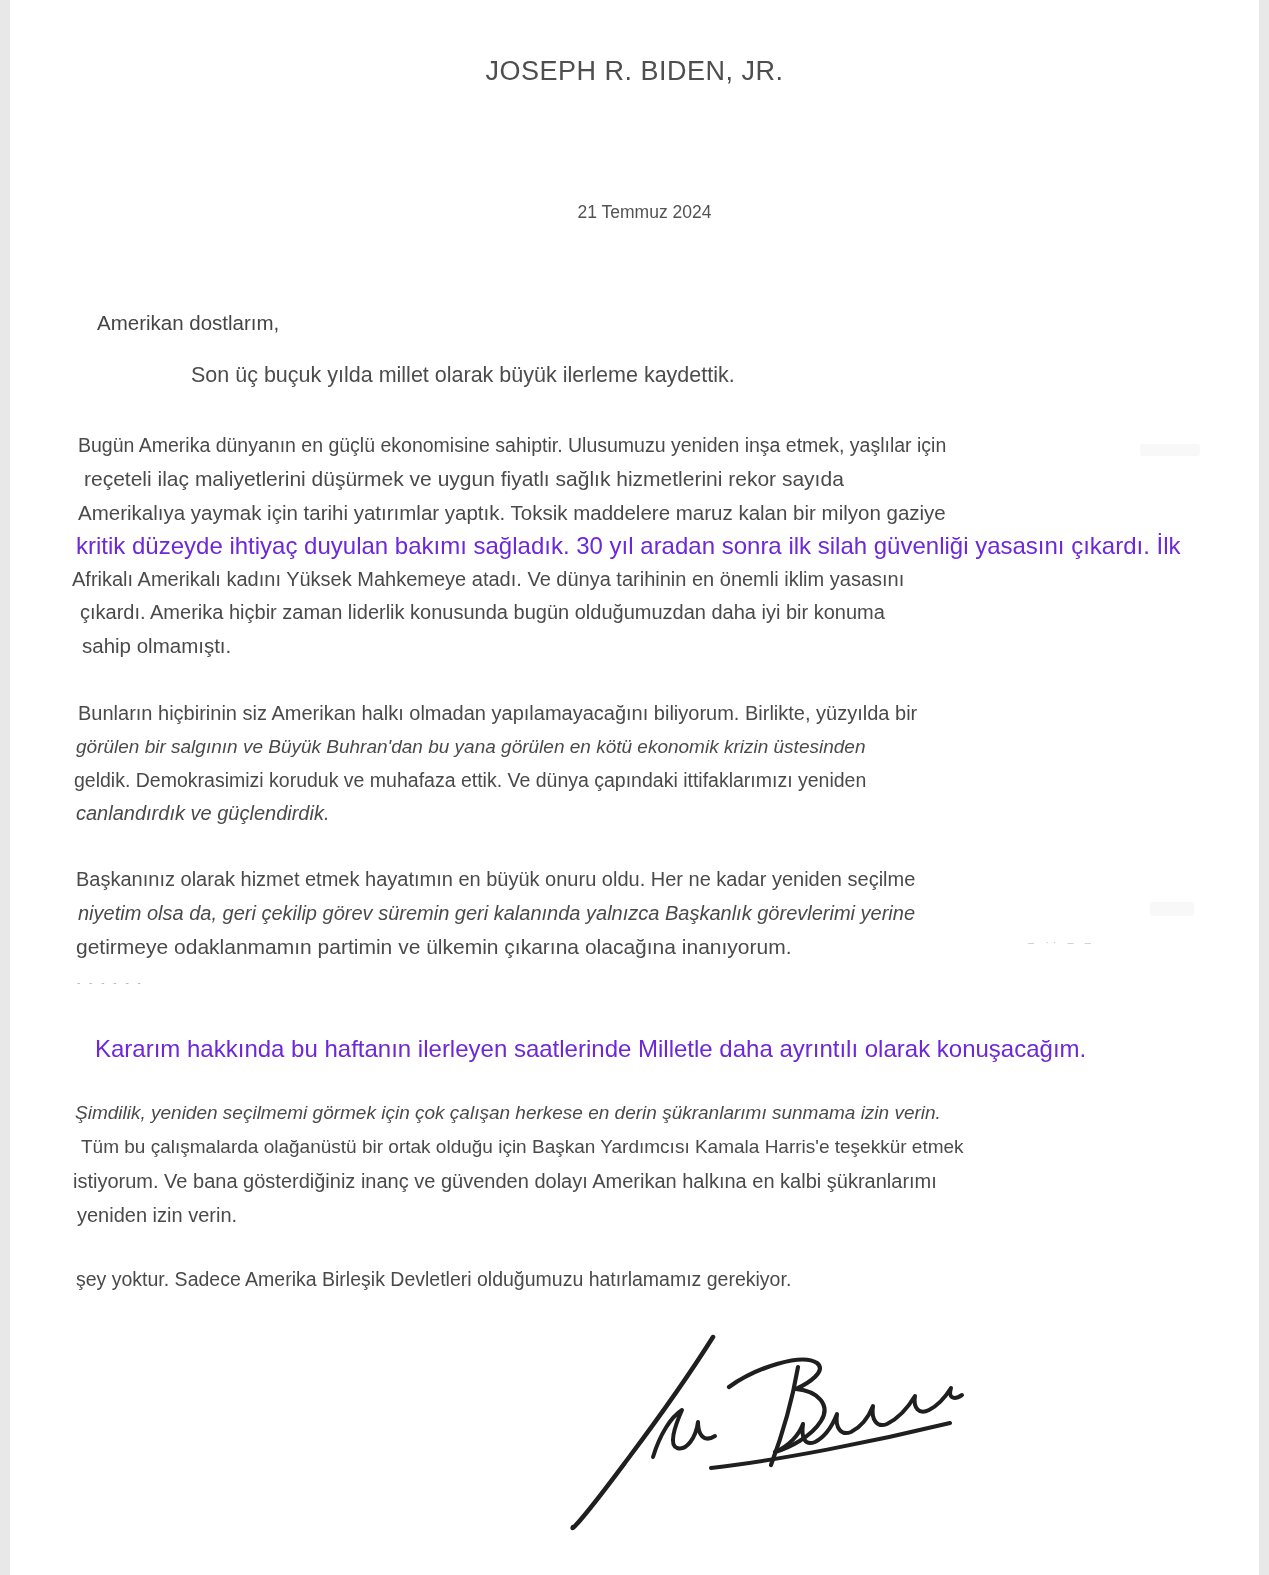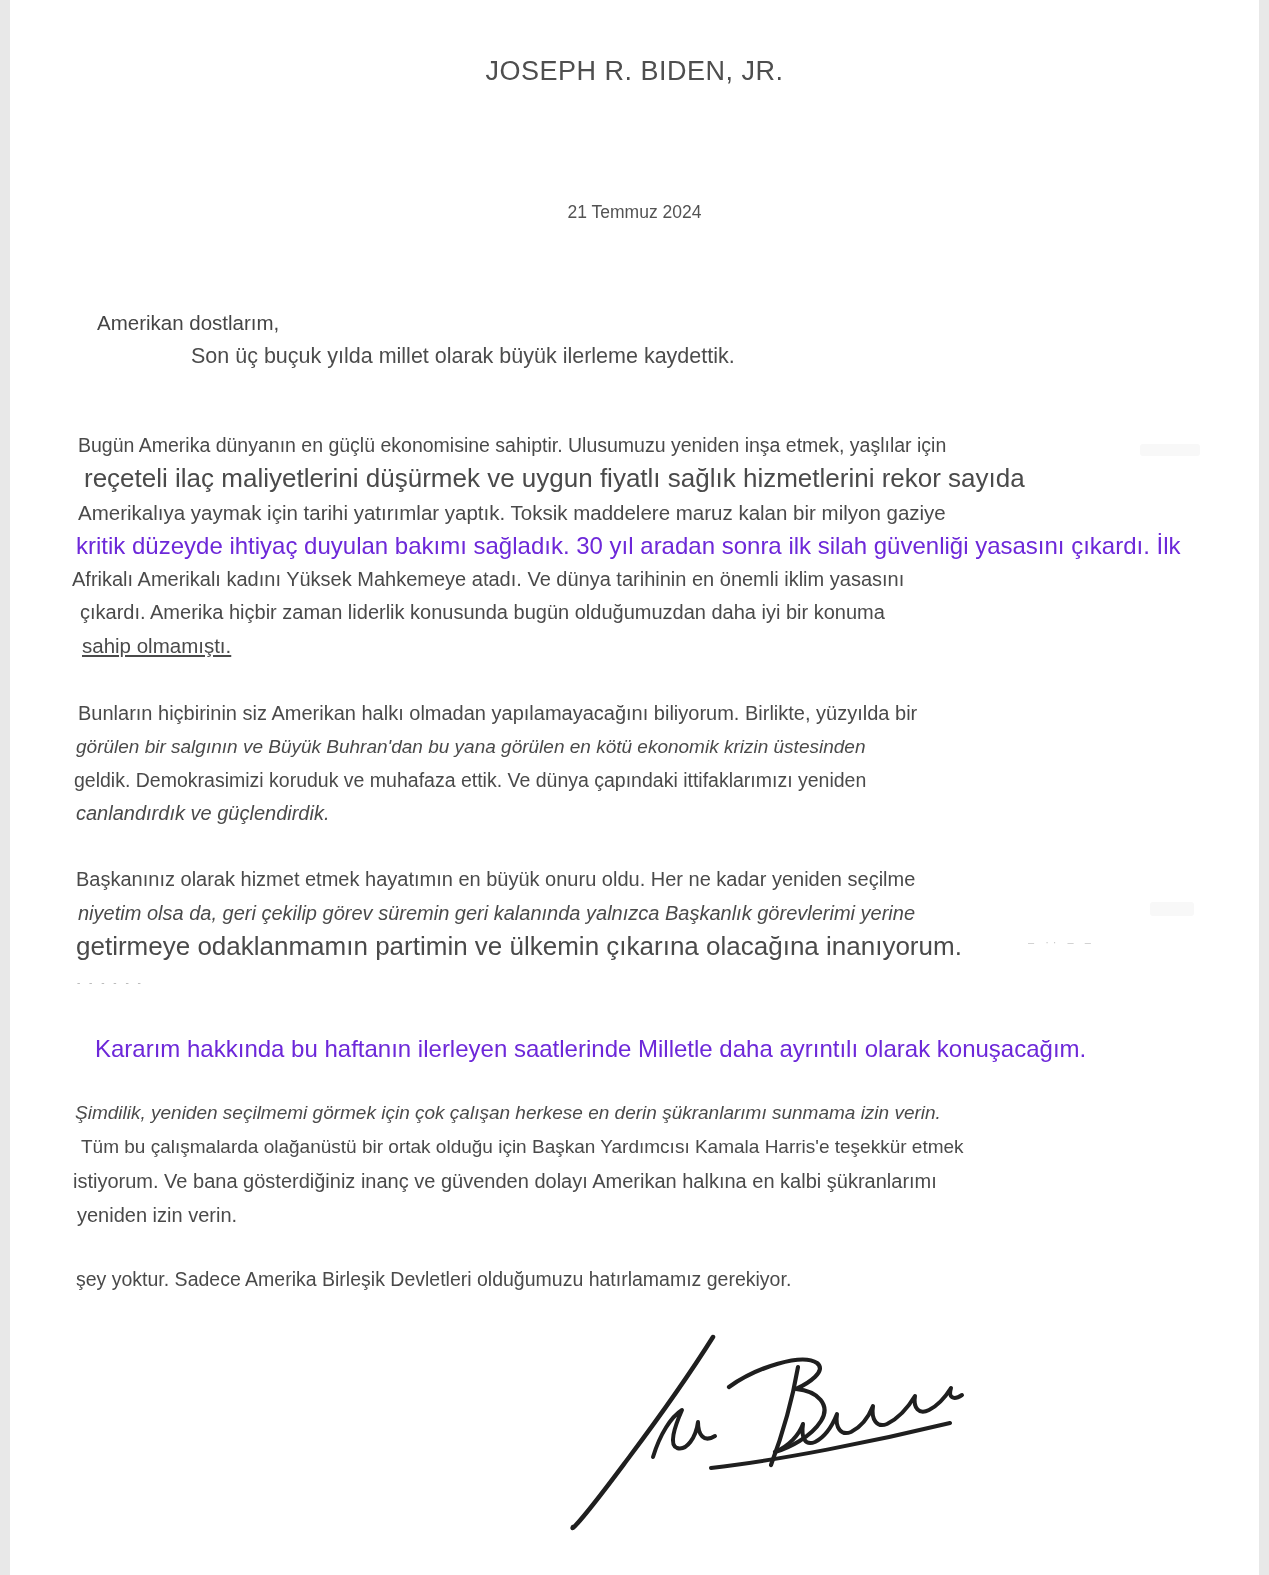--- a/index.html
+++ b/index.html
@@ -16,59 +16,59 @@
   .letterhead {
     position: absolute;
     top: 56px; left: 0; width: 100%;
     text-align: center;
     font-size: 27px;
     letter-spacing: 0.5px;
     color: #4e4e4e;
   }
   .date {
     position: absolute;
-    top: 202px; left: 0; width: 100%;
+    top: 202px; left: 10px; width: 100%;
     text-align: center;
     font-size: 17.5px;
     color: #535353;
   }
   .salutation {
     position: absolute;
     top: 297px; left: 87px;
     font-size: 20.5px;
     color: #454545;
     margin-top: 14px;
   }
   .opening-line {
     position: absolute;
-    top: 344px; left: 181px;
+    top: 363px; left: 181px;
     font-size: 21.5px;
     color: #4c4c4c;
   }
   .para { position: absolute; }
   .line { white-space: nowrap; }
   .p1 { top: 429px; left: 62px;  line-height: 33.4px; }
   .p2 { top: 697px; left: 64px;  line-height: 33.3px; }
   .p3 { top: 863px; left: 66px;  line-height: 33.6px; }
   .p4 { top: 1032px; left: 85px; line-height: 33px; }
   .p5 { top: 1096px; left: 63px; line-height: 34px; }
   .p6 { top: 1262px; left: 66px; line-height: 34.2px; }
 
   .fs18  { font-size: 24px;   color: #6d28d9; }
   .fs19  { font-size: 19px; }
   .fs195 { font-size: 19.5px; }
   .fs20  { font-size: 20px; }
   .fs205 { font-size: 20.5px; }
-  .fs21  { font-size: 26px; }
+  .fs21  { font-size: 21px; }
 
   .ind2  { padding-left: 2px; font-style: italic; }
   .ind4  { padding-left: 4px; }
   .ind6  { padding-left: 6px; }
   .ind8  { padding-left: 8px; }
-  .ind10 { padding-left: 10px; text-decoration: underline; }
+  .ind10 { padding-left: 10px; }
   .ind12 { padding-left: 12px; }
 
   .artifact-trailing {
     position: absolute;
     top: 936px; left: 1018px;
     font-size: 11px;
     letter-spacing: 4px;
     color: #c6c6c6;
   }
   .artifact-left-dashes {

